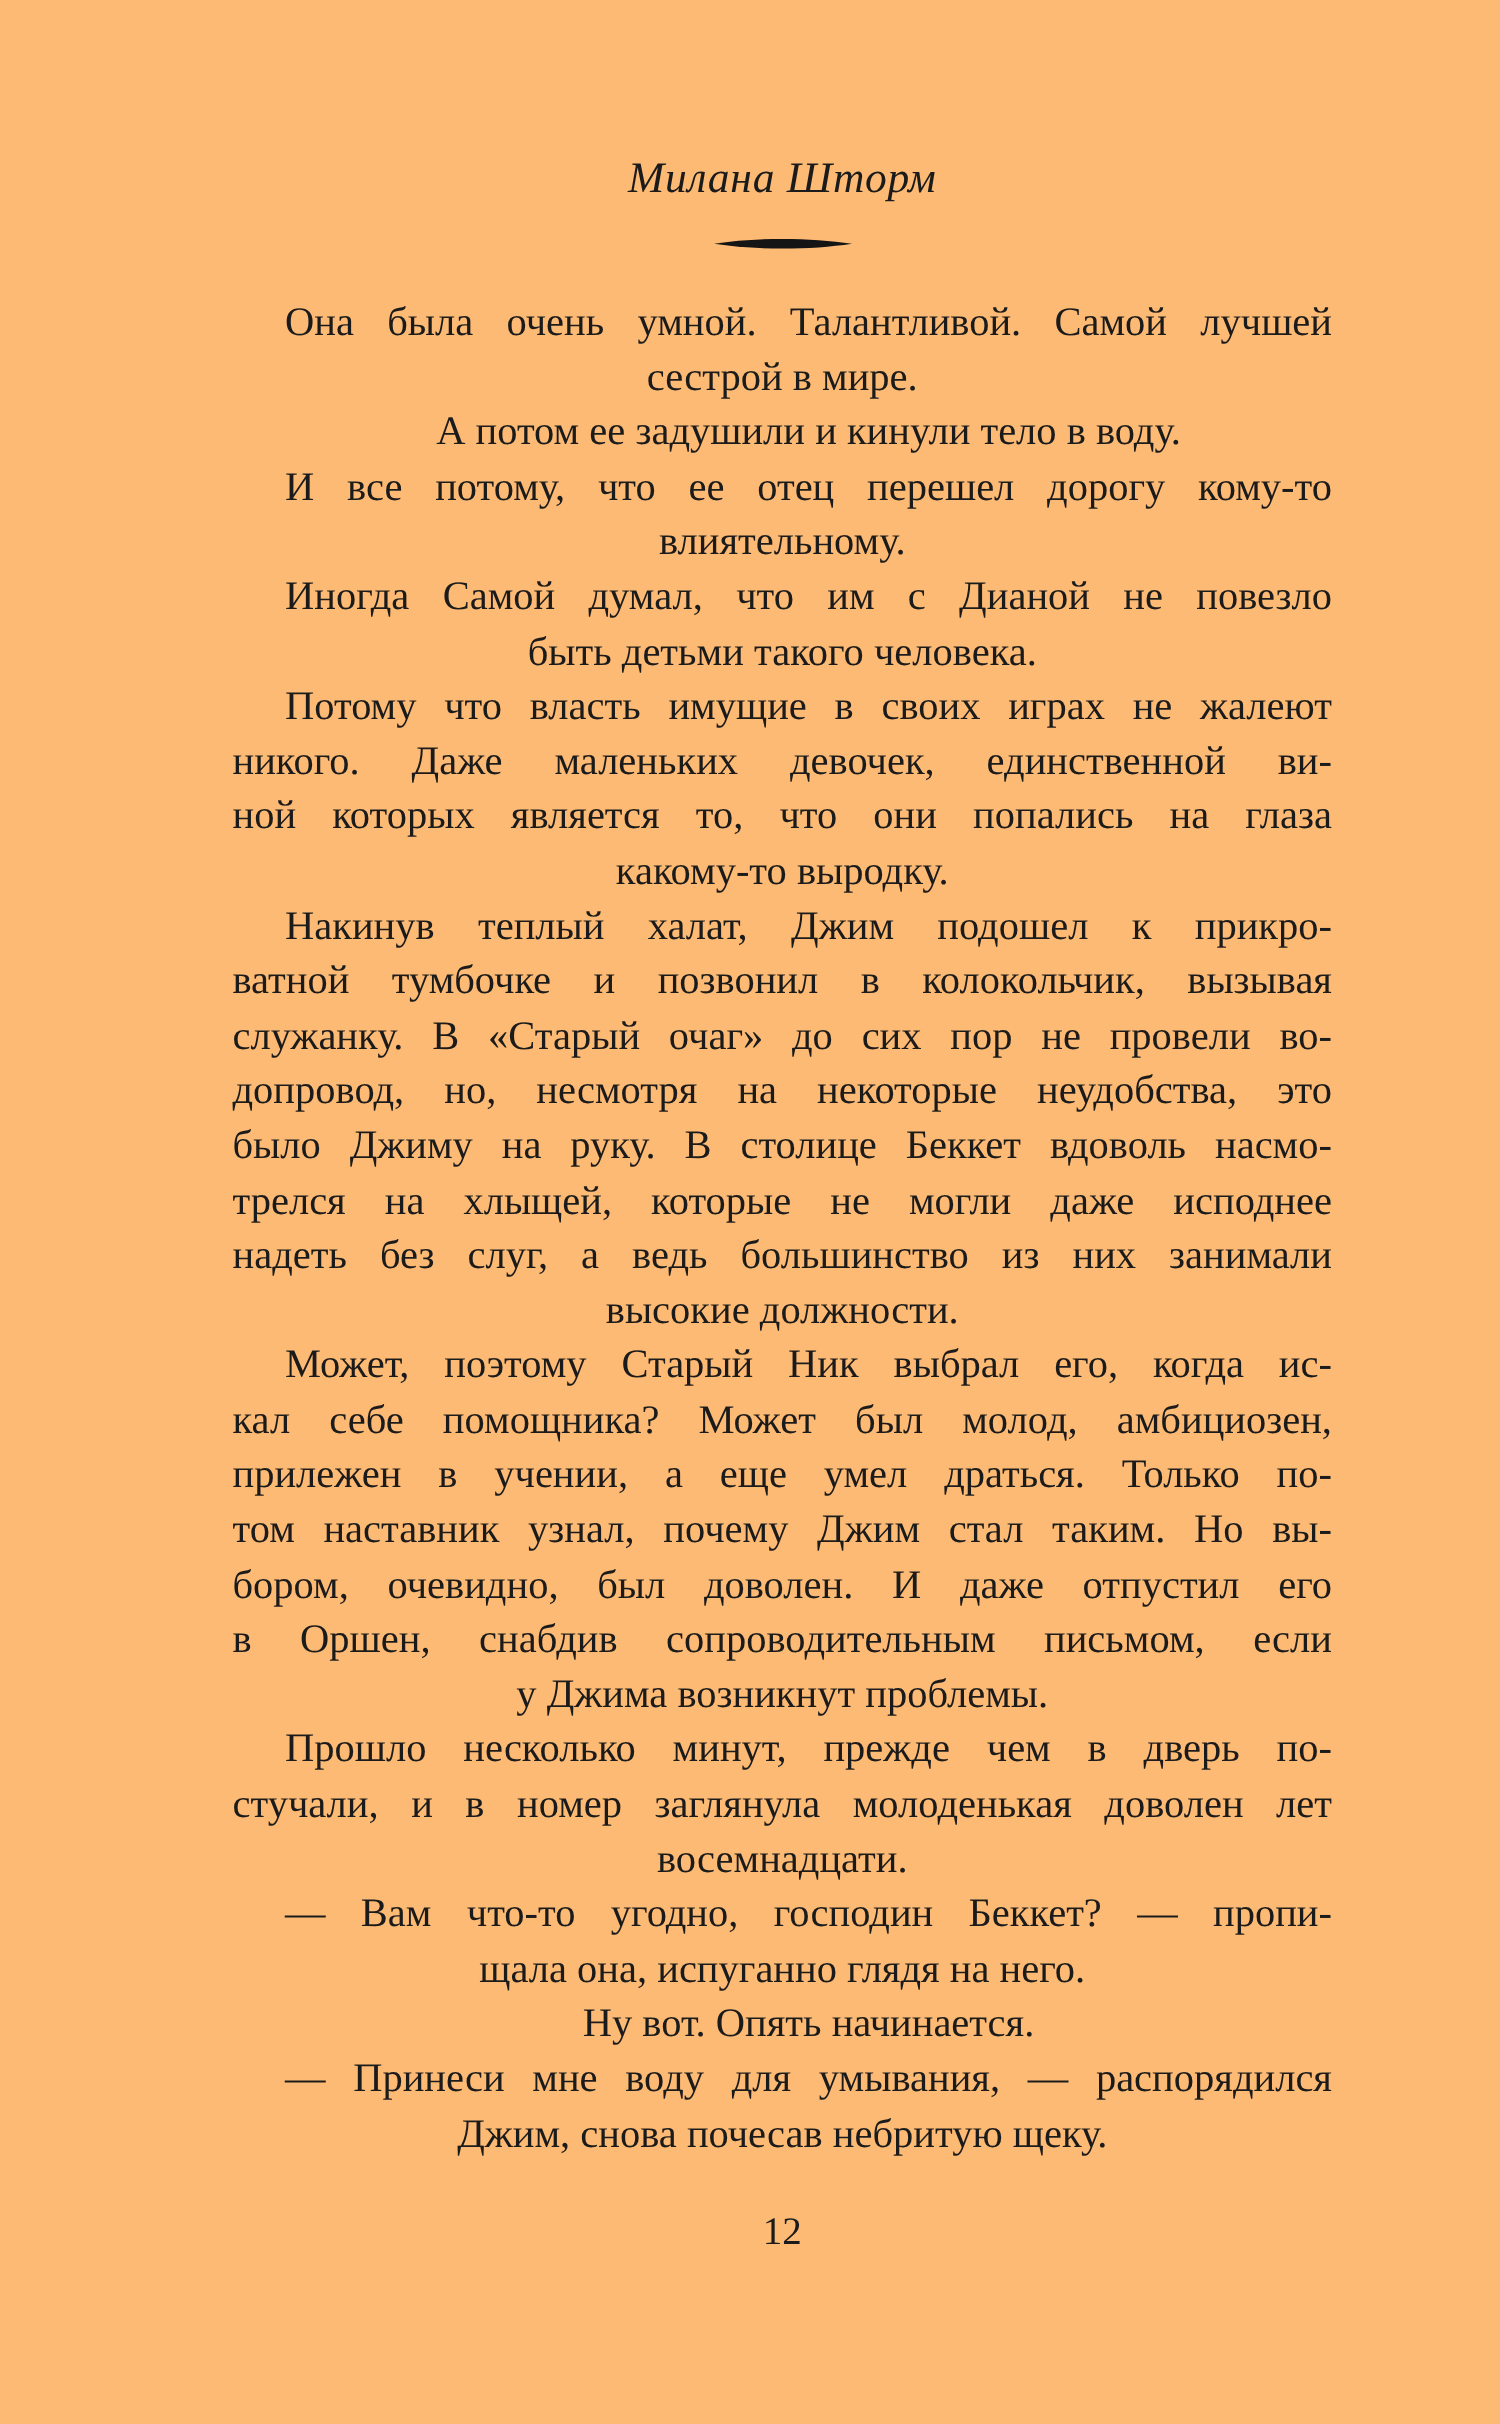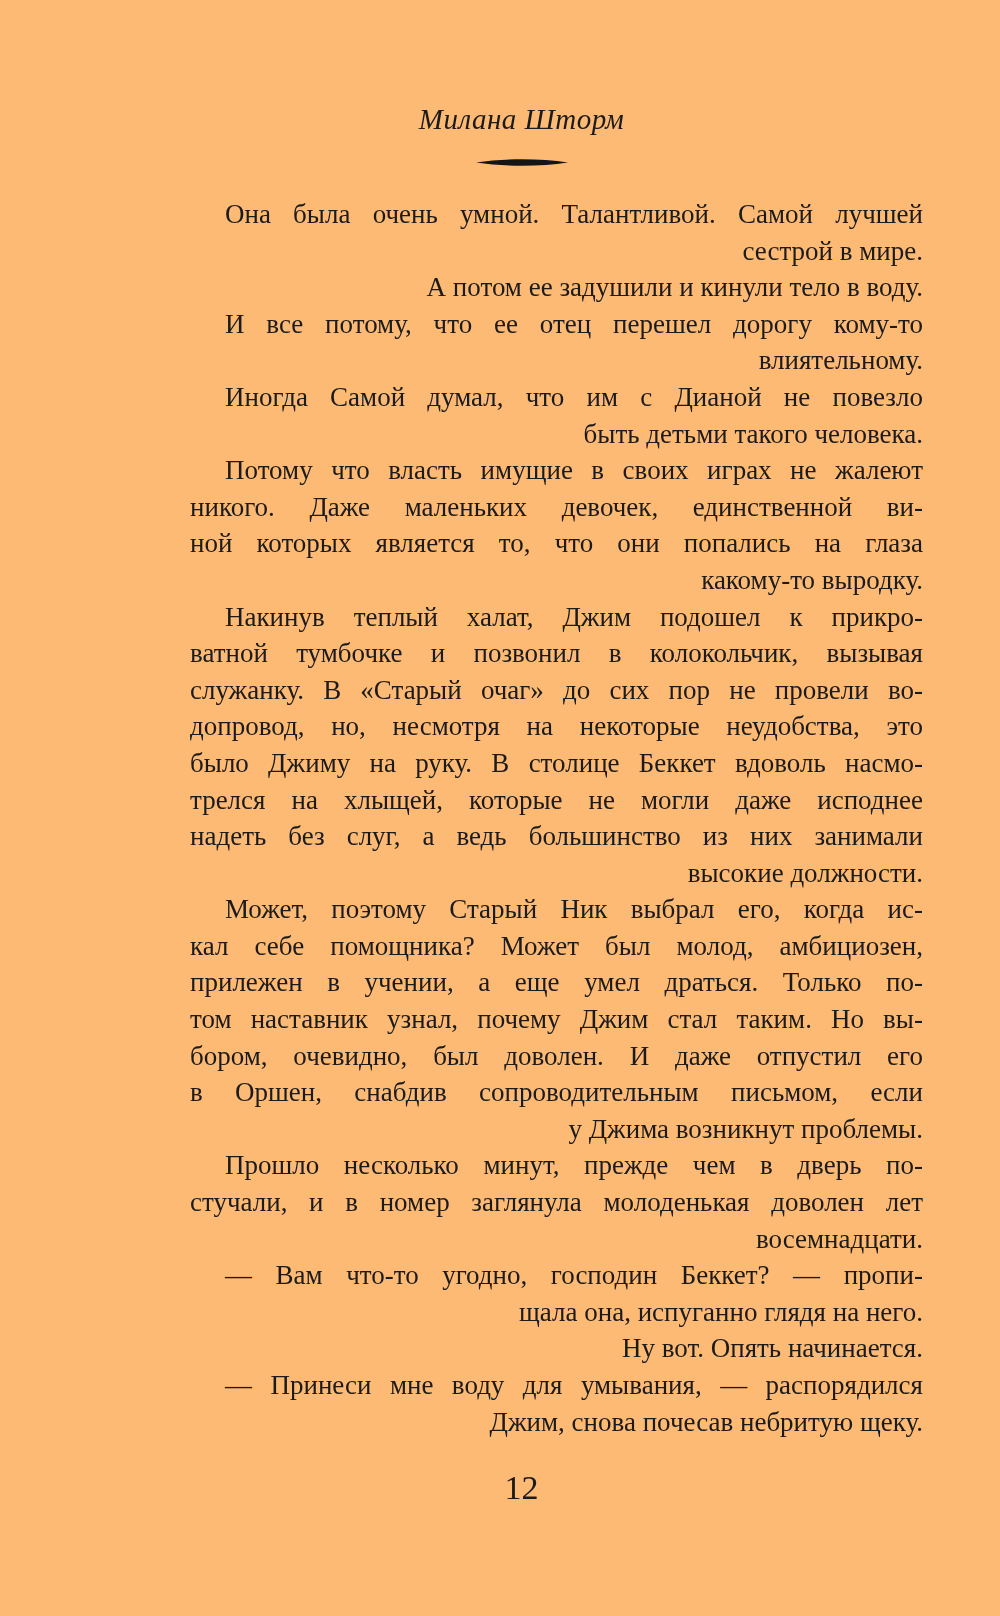--- a/index.html
+++ b/index.html
@@ -42,40 +42,39 @@
     vertical-align: top;
   }
   .body-text {
     position: absolute;
     top: 196px;
     left: 155px;
     width: 733px;
     font-size: 27px;
     line-height: 36.6px;
     color: #1b1b1b;
-    margin-left: 35px;
   }
   .line {
-    text-align: right;
+    text-align: center;
     min-height: 36.6px;
   }
   .line.just {
     text-align: justify;
     text-align-last: justify;
   }
   .line.indent {
     text-indent: 35px;
   }
   .page-number {
     position: absolute;
     top: 1472px;
     left: 155px;
     width: 733px;
     text-align: center;
-    font-size: 34px;
+    font-size: 26px;
     line-height: 32px;
     color: #1b1b1b;
   }
 </style>
 </head>
 <body>
 
 <div class="page">
 
   <div class="running-header">Милана Шторм</div>

